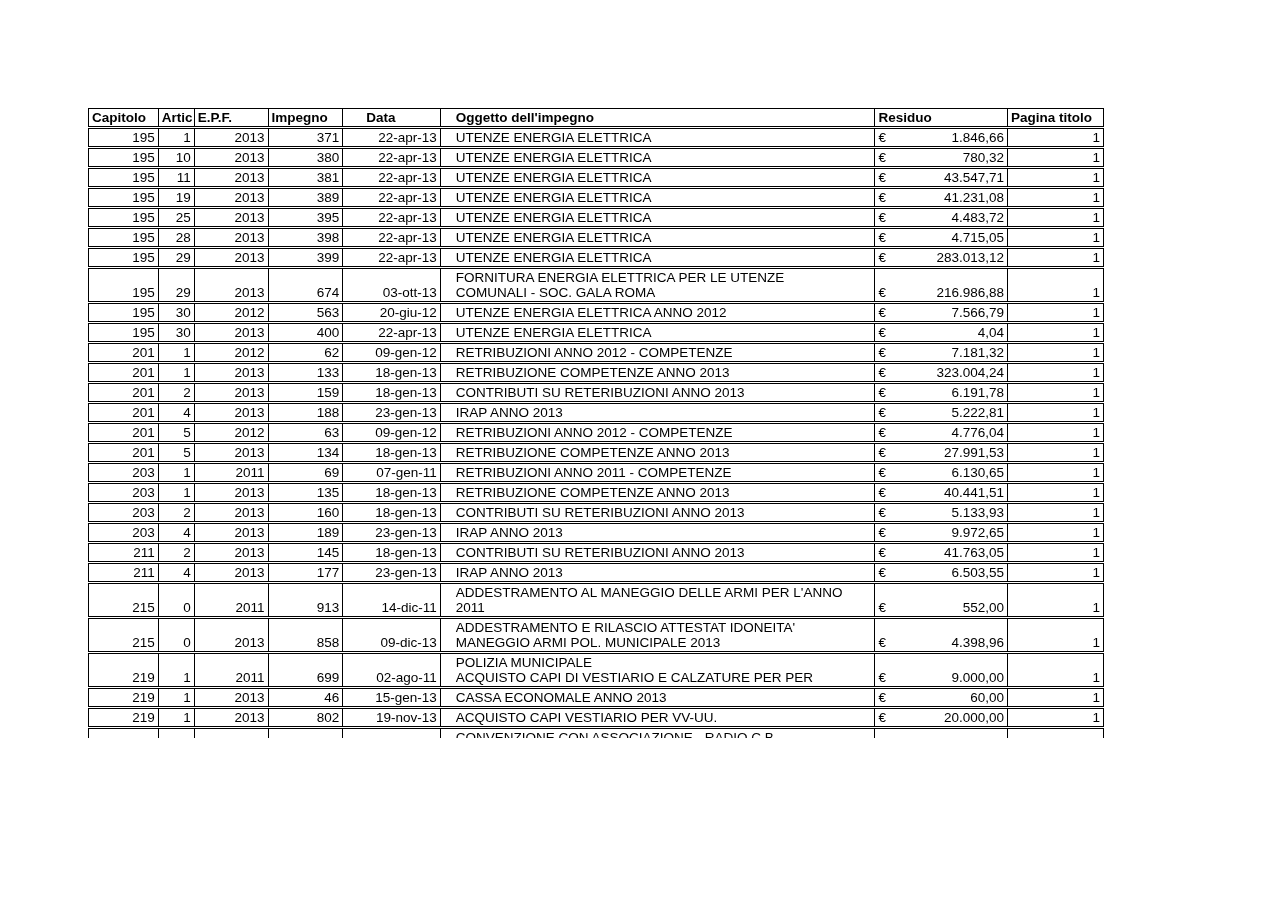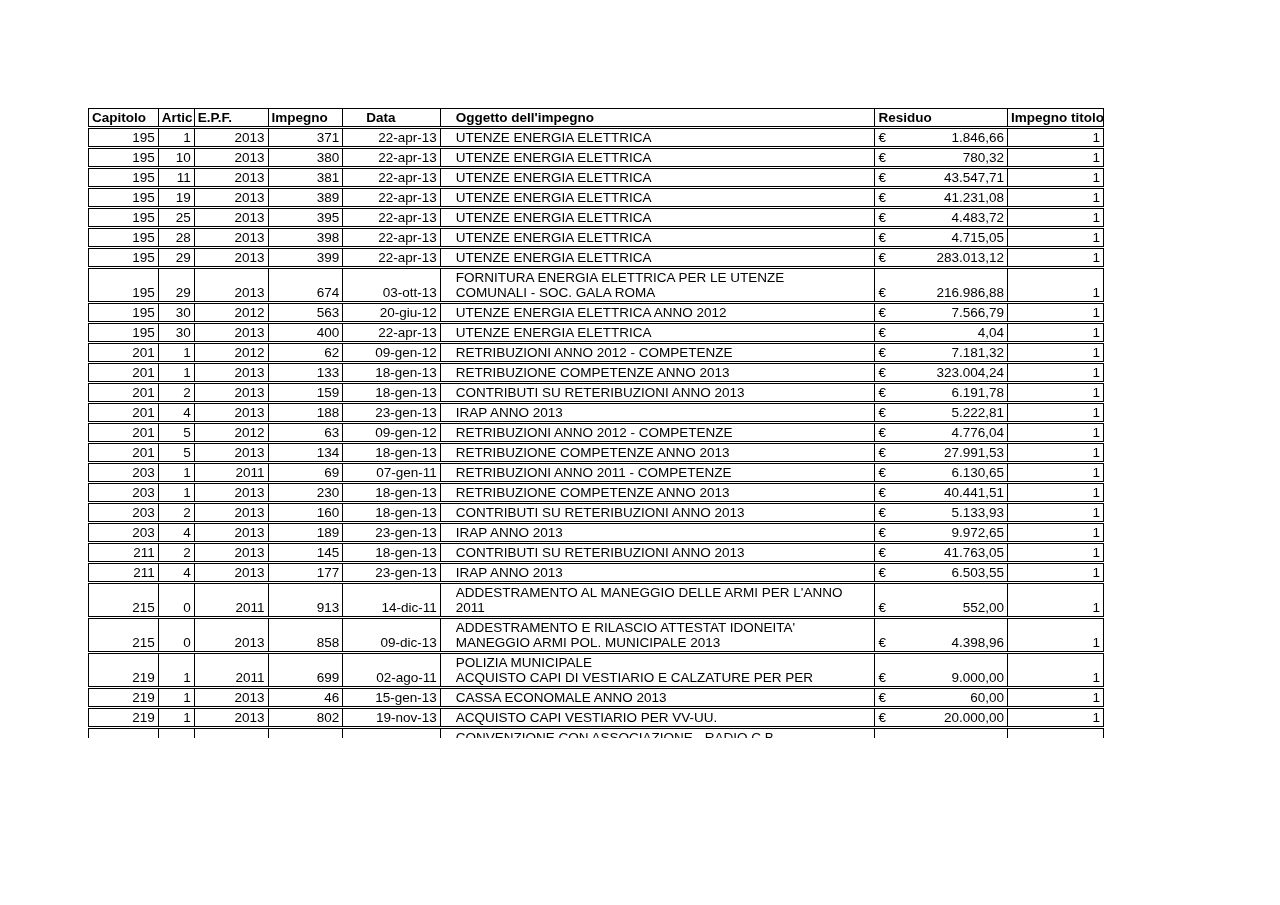--- a/index.html
+++ b/index.html
@@ -79,21 +79,21 @@
 
   <div class="table">
     <div class="t-row header-row">
       <div class="cell col-capitolo">Capitolo</div>
       <div class="cell col-arti">Artic</div>
       <div class="cell col-epf">E.P.F.</div>
       <div class="cell col-impegno">Impegno</div>
       <div class="cell col-data">Data</div>
       <div class="cell col-oggetto">Oggetto dell'impegno</div>
       <div class="cell col-residuo">Residuo</div>
-      <div class="cell col-codice">Impegno titolo</div>
+      <div class="cell col-codice">Pagina titolo</div>
     </div>
     <div id="table-body">
         <div class="t-row">
           <div class="cell col-capitolo num">195</div>
           <div class="cell col-arti num">1</div>
           <div class="cell col-epf num">2013</div>
           <div class="cell col-impegno num">371</div>
           <div class="cell col-data num">22-apr-13</div>
           <div class="cell col-oggetto">
             <div>UTENZE ENERGIA ELETTRICA</div>
@@ -376,21 +376,21 @@
               <span>€</span>
               <span>6.130,65</span>
             </div>
           </div>
           <div class="cell col-codice num">1</div>
         </div>
         <div class="t-row">
           <div class="cell col-capitolo num">203</div>
           <div class="cell col-arti num">1</div>
           <div class="cell col-epf num">2013</div>
-          <div class="cell col-impegno num">230</div>
+          <div class="cell col-impegno num">135</div>
           <div class="cell col-data num">18-gen-13</div>
           <div class="cell col-oggetto">
             <div>RETRIBUZIONE COMPETENZE ANNO 2013</div>
           </div>
           <div class="cell col-residuo">
             <div class="resid-line">
               <span>€</span>
               <span>40.441,51</span>
             </div>
           </div>

